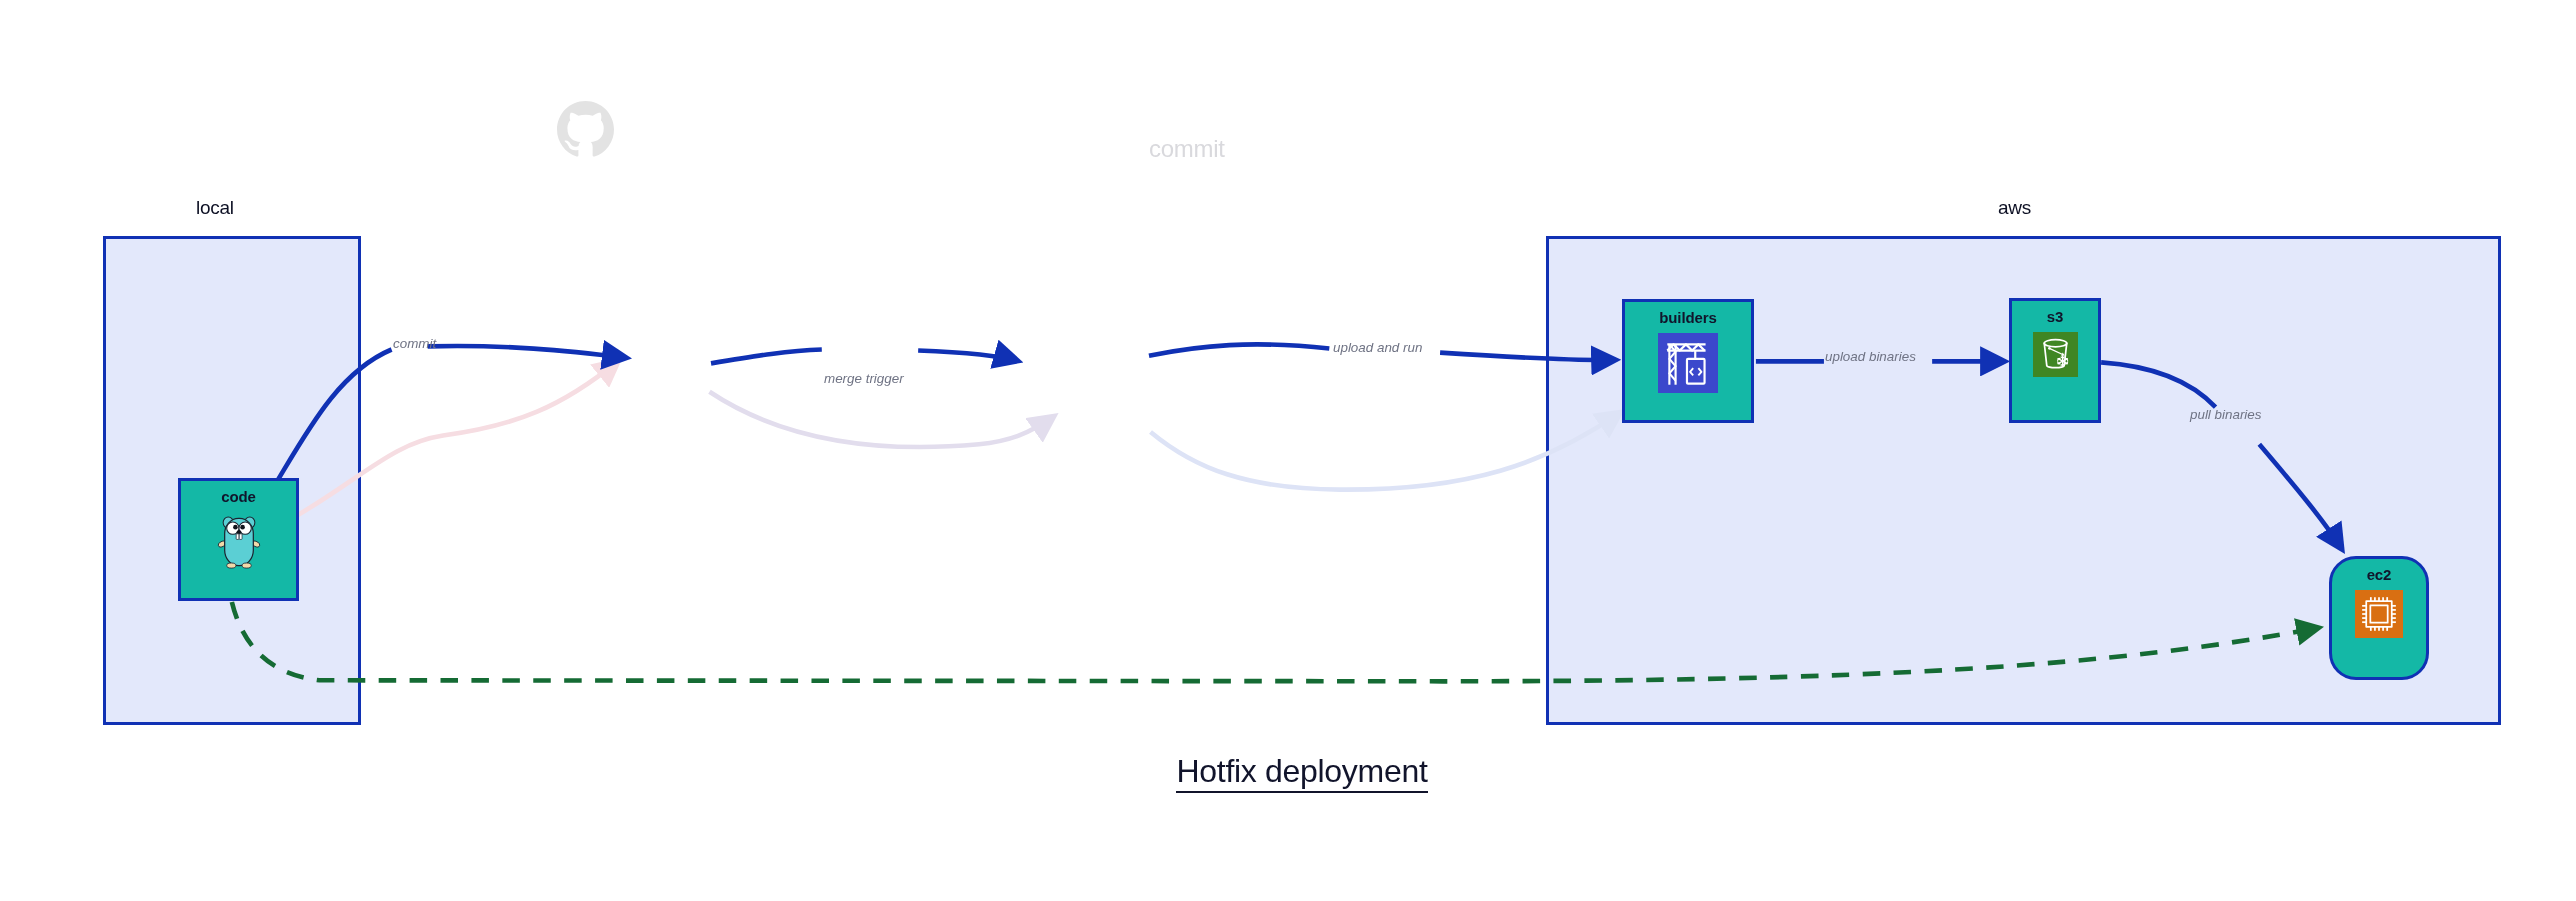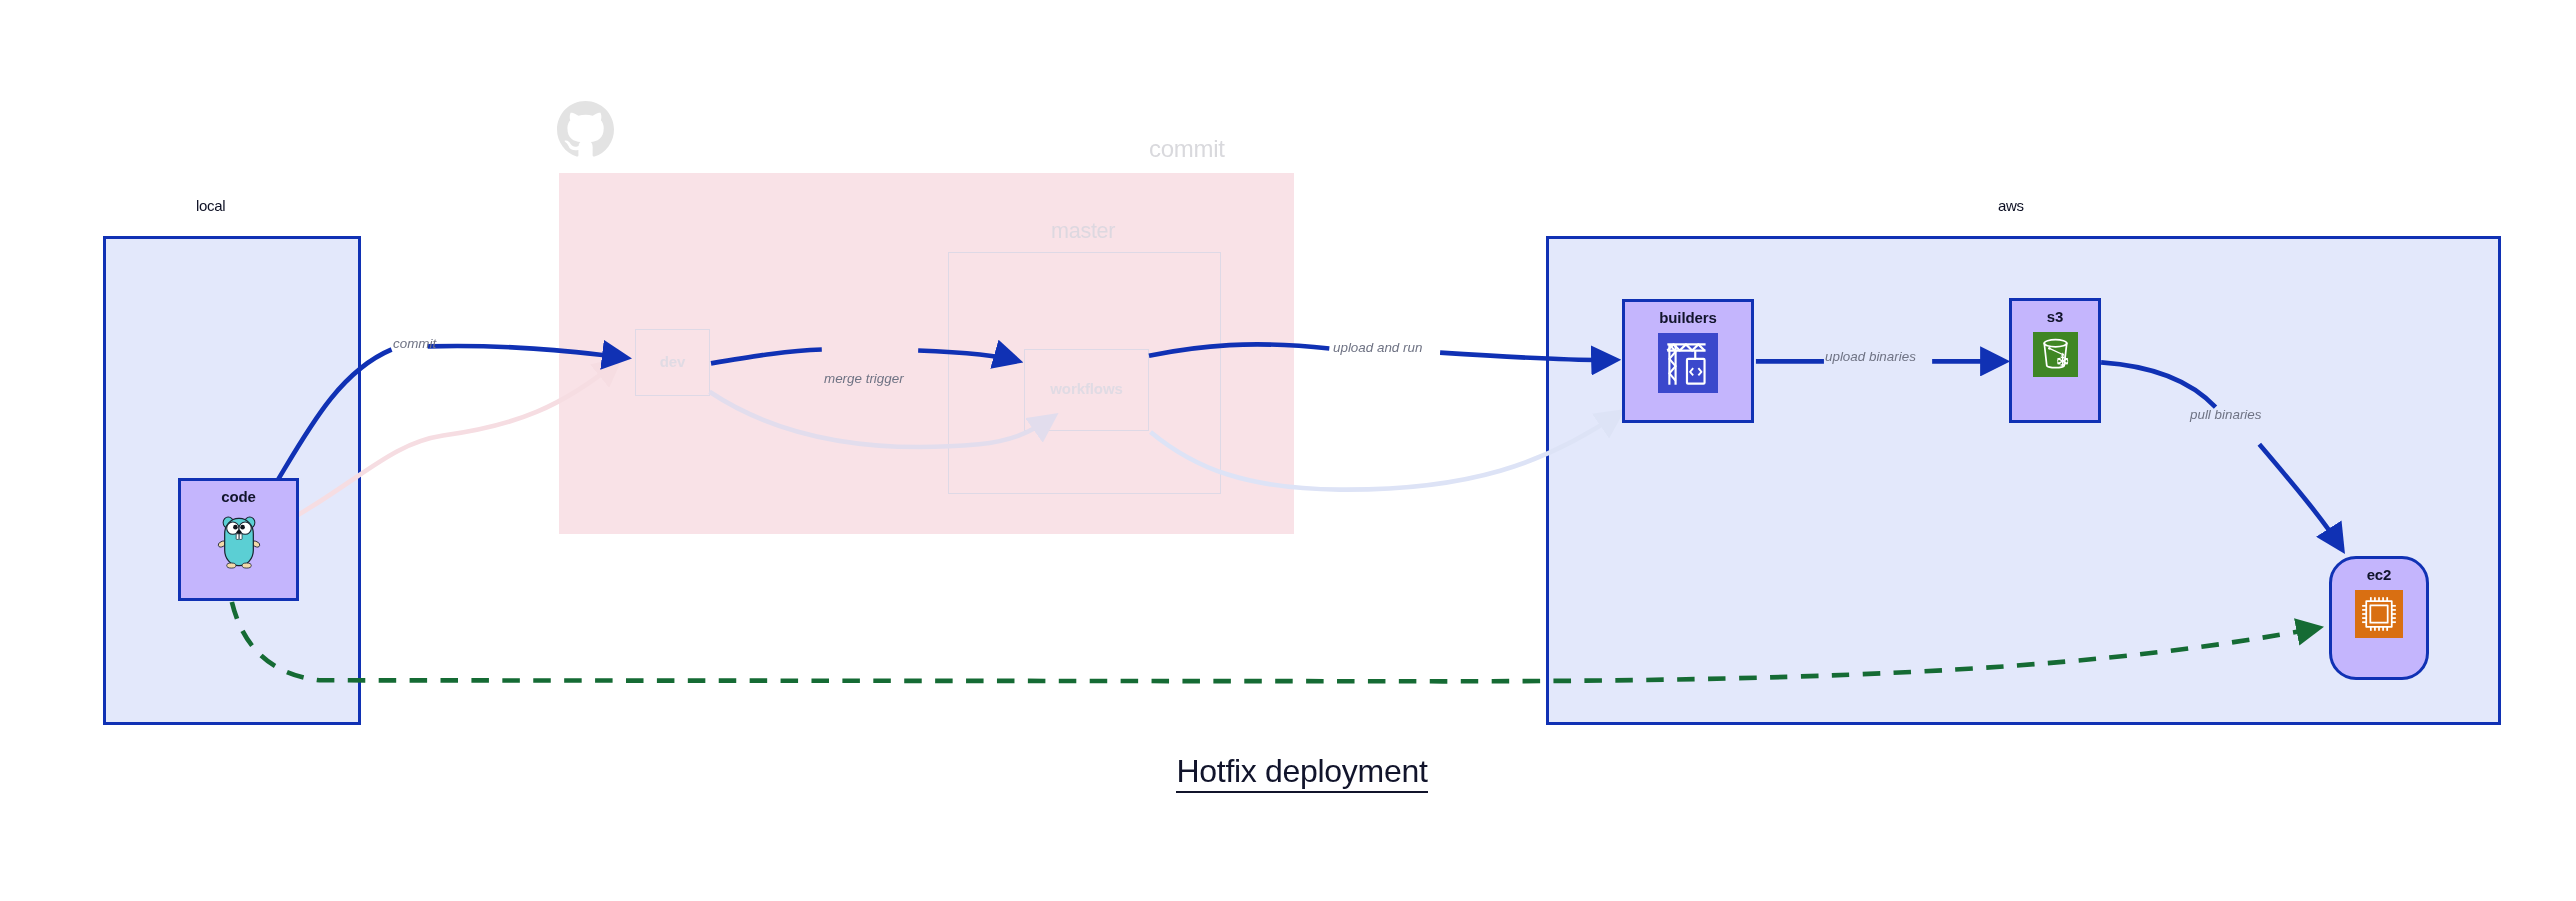--- a/index.html
+++ b/index.html
@@ -11,21 +11,21 @@
   #stage{position:absolute;left:0;top:0;width:2604px;height:902px;}
 
   
   .group{position:absolute;box-sizing:border-box;}
   .group.solid{
     background:#e3e8fb;
     border:3.1px solid #1031b4;
   }
   .group-label{
     position:absolute;
-    font-size:15px;
+    font-size:19px;
     color:#0d1024;
     font-family:"Liberation Sans","DejaVu Sans",sans-serif;
     font-stretch:condensed;
     white-space:nowrap;
     letter-spacing:-0.3px;
   }
 
   
   #github-cluster{
     position:absolute;
@@ -49,21 +49,21 @@
     background:transparent;
   }
   .sub-group-label{
     position:absolute;font-size:21.6px;color:#ddd8e0;white-space:nowrap;
     font-stretch:condensed;letter-spacing:-0.3px;
   }
 
   
   .node{
     position:absolute;box-sizing:border-box;
-    background:#c4b5fd;
+    background:#14b8a6;
     border:3.1px solid #1031b4;
     display:flex;flex-direction:column;align-items:center;
   }
   .node-title{
     font-size:15px;font-weight:bold;color:#11142b;
     margin-top:7.2px;letter-spacing:-0.1px;white-space:nowrap;
   }
   .node-icon{
     margin-top:7.2px;display:block;
   }
@@ -105,34 +105,20 @@
     padding-bottom:2.1px;
   }
 
   svg.edges{position:absolute;left:0;top:0;width:2604px;height:902px;overflow:visible;pointer-events:none;}
 </style>
 </head>
 <body>
 
 <div id="stage">
 
-  <div id="github-cluster">
-    <div class="gh-bg"></div>
-
-    <div class="sub-group" style="left:389px;top:79px;width:273px;height:242px;"></div>
-    <div class="sub-group-label" style="left:492px;top:45px;">master</div>
-
-    <div class="node ghost" style="left:76px;top:156px;width:75px;height:67px;">
-      <div class="node-title" style="margin-top:23px;">dev</div>
-    </div>
-
-    <div class="node ghost" style="left:465px;top:176px;width:125px;height:82px;">
-      <div class="node-title" style="margin-top:30px;">workflows</div>
-    </div>
-  </div>
 
   <div id="github-label">commit</div>
 
   <div id="github-logo">
     <svg viewBox="0 0 16 16" width="57" height="57" aria-hidden="true">
       <path fill="#e3e3e3" d="M8 0C3.58 0 0 3.58 0 8c0 3.54 2.29 6.53 5.47 7.59.4.07.55-.17.55-.38
         0-.19-.01-.82-.01-1.49-2.01.37-2.53-.49-2.69-.94-.09-.23-.48-.94-.82-1.13-.28-.15-.68-.52-.01-.53.63-.01
         1.08.58 1.23.82.72 1.21 1.87.87 2.33.66.07-.52.28-.87.51-1.07-1.78-.2-3.64-.89-3.64-3.95
         0-.87.31-1.59.82-2.15-.08-.2-.36-1.02.08-2.12 0 0 .67-.21 2.2.82.64-.18 1.32-.27 2-.27s1.36.09
         2 .27c1.53-1.04 2.2-.82 2.2-.82.44 1.1.16 1.92.08 2.12.51.56.82 1.27.82 2.15 0 3.07-1.87 3.75-3.65

